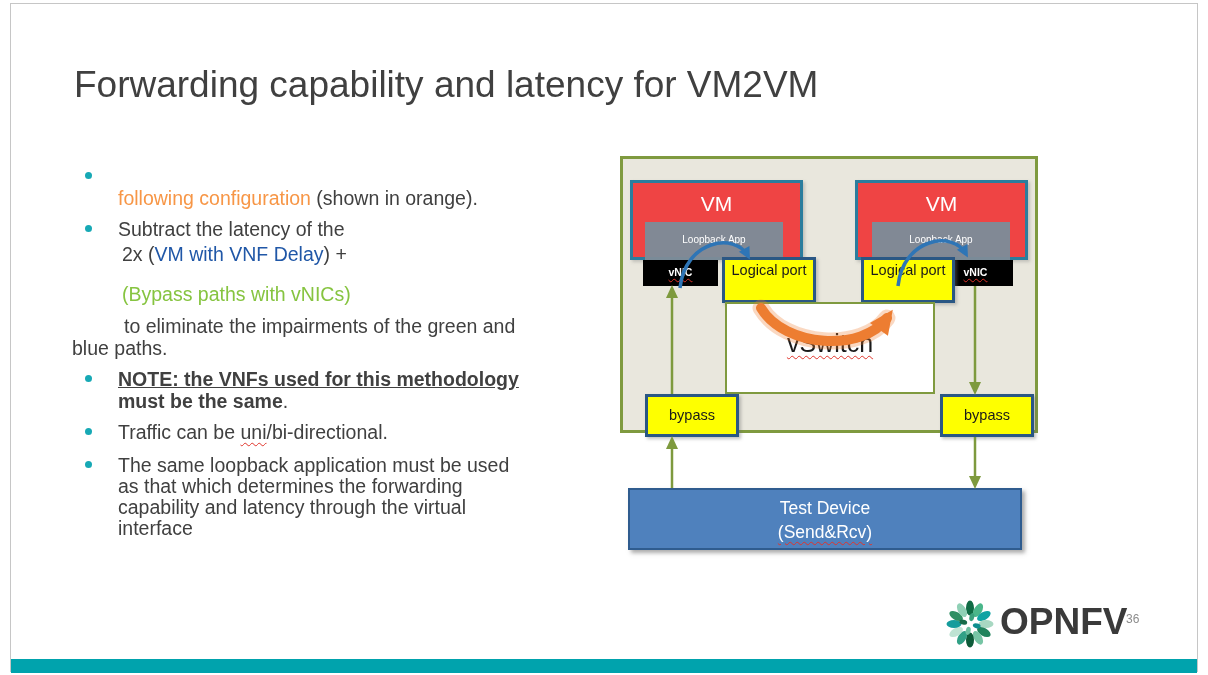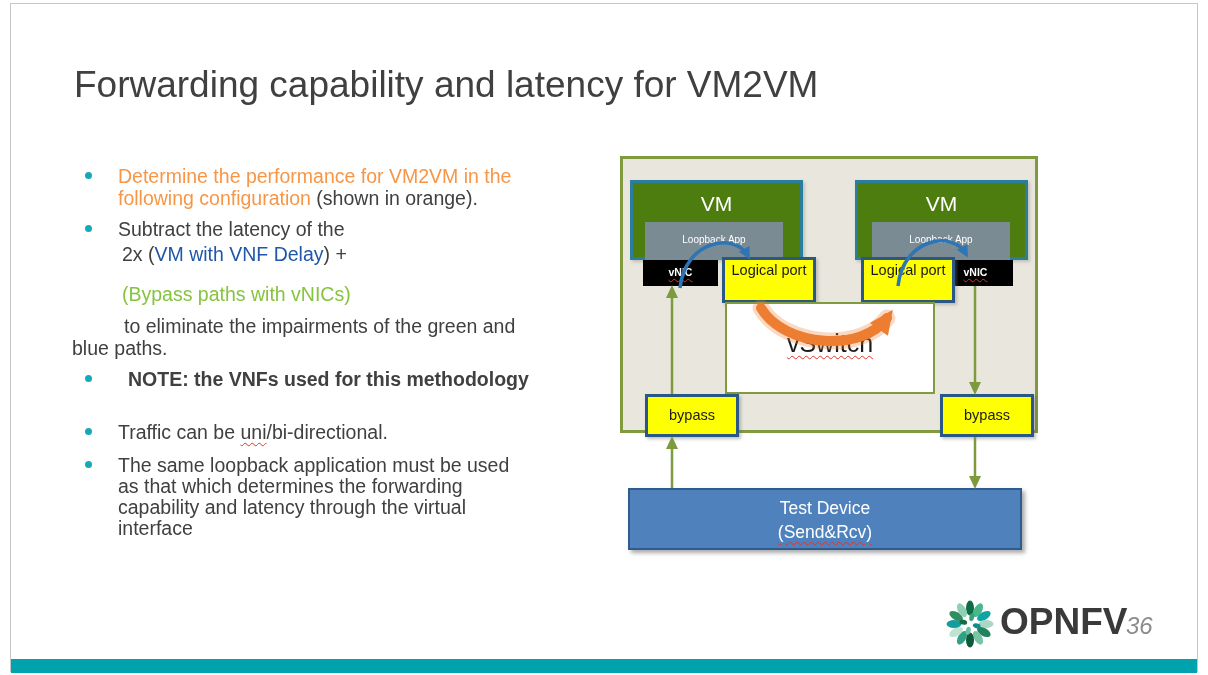--- a/index.html
+++ b/index.html
@@ -28,21 +28,21 @@
   .green { color:#86c440; }
   .bold { font-weight:bold; }
   .sq { text-decoration-line:underline; text-decoration-style:wavy; text-decoration-color:#e0342b; text-decoration-thickness:1px; text-underline-offset:3px; }
   
   .panel {
     position:absolute; left:620px; top:156px; width:418px; height:277px;
     background:#e9e7dd; border:3px solid #7f9a3f;
   }
   .vm {
     position:absolute; width:173px; height:80px; top:180px;
-    background:#4d7c0f; border:3px solid #2b7d9d; color:#ffffff;
+    background:#ef4444; border:3px solid #2b7d9d; color:#ffffff;
     text-align:center; font-size:21px; padding-top:9px;
     box-shadow:2px 2px 3px rgba(120,120,120,.35);
   }
   .loopback {
     position:absolute; width:138px; height:38px; top:222px;
     background:rgba(125,139,152,.97); color:#ffffff; text-align:center;
     font-size:10px; line-height:36px;
   }
   .vnic {
     position:absolute; width:75px; height:26px; top:260px;
@@ -72,43 +72,43 @@
     text-align:center; font-size:17.5px; line-height:24px; padding-top:6px;
     box-shadow:3px 3px 4px rgba(90,90,90,.5);
   }
   .diagram-svg { position:absolute; left:615px; top:150px; width:440px; height:420px; }
   
   .logo-burst { position:absolute; left:938px; top:594px; width:64px; height:58px; }
   .logo-text {
     position:absolute; left:1000px; top:601px; font-size:37px; font-weight:800;
     color:#3a3a3a; letter-spacing:0px;
   }
-  .page-num { position:absolute; left:1126px; top:612px; font-size:24px; color:#8c8c8c;font-style:italic; }
+  .page-num { position:absolute; left:1126px; top:612px; font-size:12px; color:#8c8c8c; }
 </style>
 </head>
 <body>
 
 <div class="canvas">
   <div class="slide-frame"></div>
 
   <div class="title">Forwarding capability and latency for VM2VM</div>
 
   <span class="dot" style="left:85px; top:172px;"></span>
-  <div class="tl orange" style="left:118px; top:165px;">Determine the performance for VM2VM in the</div>
   <div class="tl" style="left:118px; top:187px;"><span class="orange">following configuration</span><span> (shown in orange).</span></div>
 
   <span class="dot" style="left:85px; top:225px;"></span>
   <div class="tl" style="left:118px; top:218px;">Subtract the latency of the</div>
   <div class="tl" style="left:122px; top:243px;"><span>2x (</span><span class="blue">VM with VNF Delay</span><span>) +</span></div>
   <div class="tl green" style="left:122px; top:283px;">(Bypass paths with vNICs)</div>
   <div class="tl" style="left:124px; top:315px;">to eliminate the impairments of the green and</div>
   <div class="tl" style="left:72px; top:337px;">blue paths.</div>
 
   <span class="dot" style="left:85px; top:375px;"></span>
-  <div class="tl bold" style="left:128px; top:368px;">NOTE: the VNFs used for this methodology</div>
+  <div class="tl bold" style="left:118px; top:368px;text-decoration:underline;">NOTE: the VNFs used for this methodology</div>
+  <div class="tl" style="left:118px; top:390px;"><span class="bold">must be the same</span><span>.</span></div>
 
   <span class="dot" style="left:85px; top:428px;"></span>
   <div class="tl" style="left:118px; top:421px;"><span>Traffic can be </span><span class="sq">uni</span><span>/bi-directional.</span></div>
 
   <span class="dot" style="left:85px; top:461px;"></span>
   <div class="tl" style="left:118px; top:454px;">The same loopback application must be used</div>
   <div class="tl" style="left:118px; top:496px;">capability and latency through the virtual</div>
   <div class="tl" style="left:118px; top:475px;">as that which determines the forwarding</div>
   <div class="tl" style="left:118px; top:517px;">interface</div>
 

